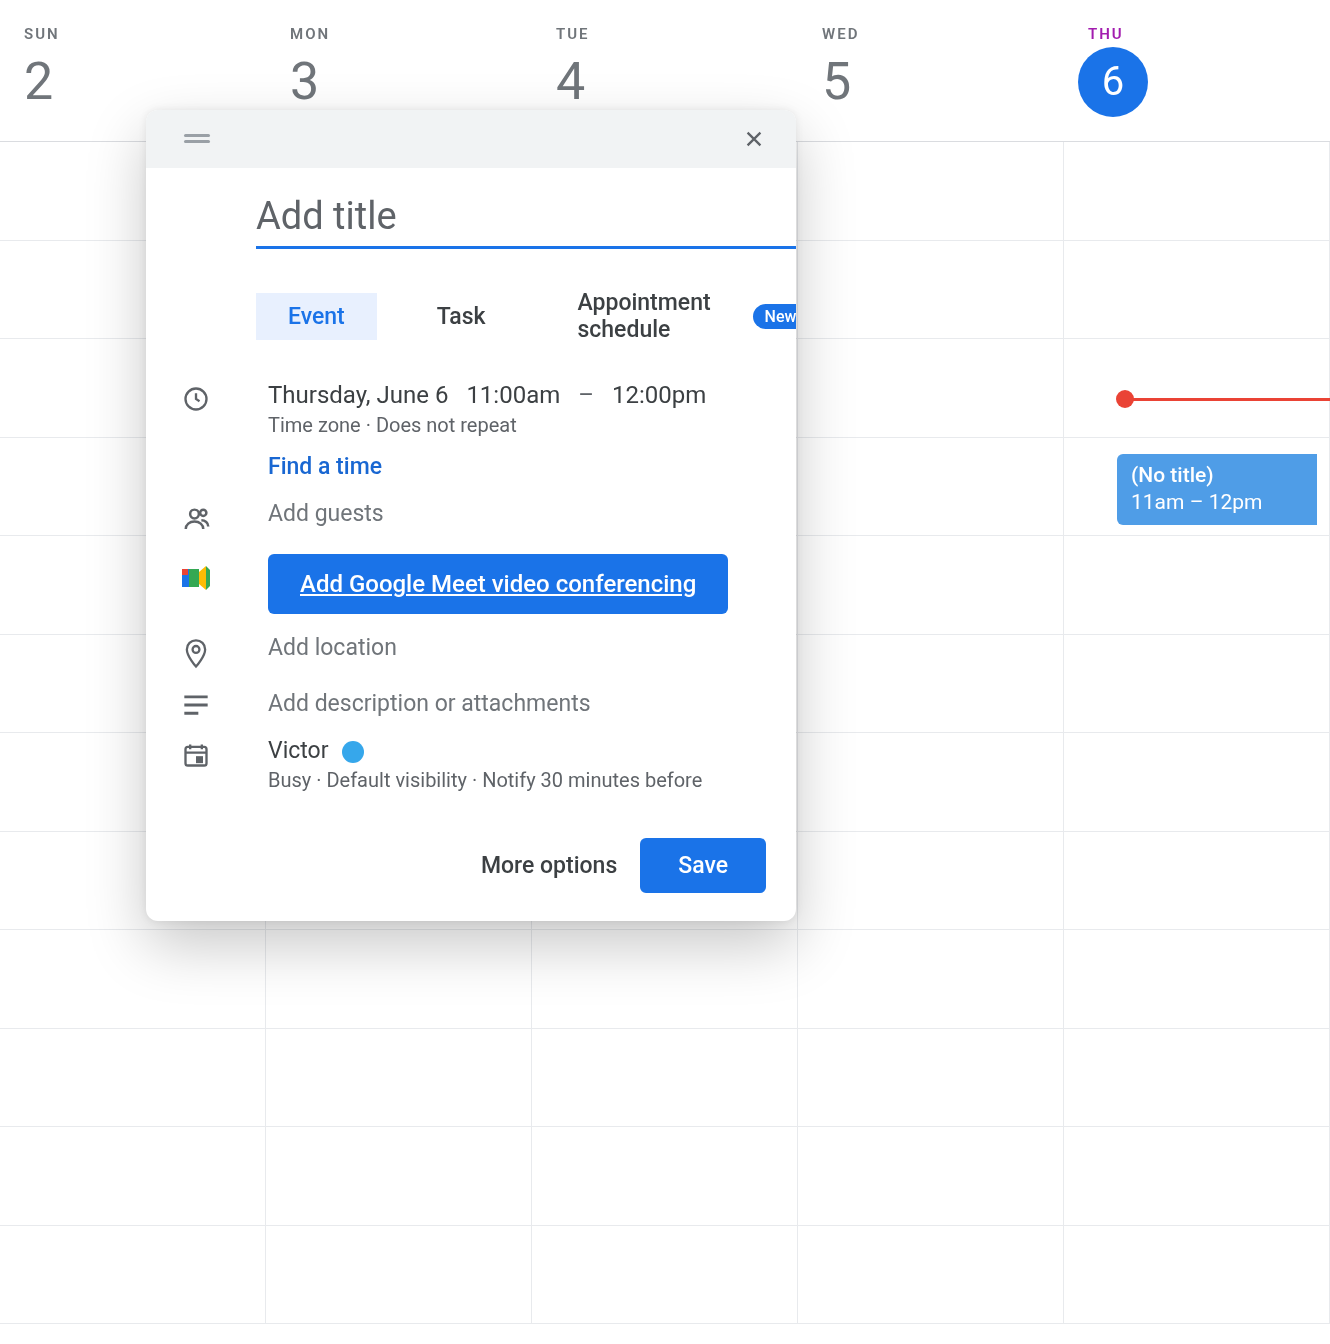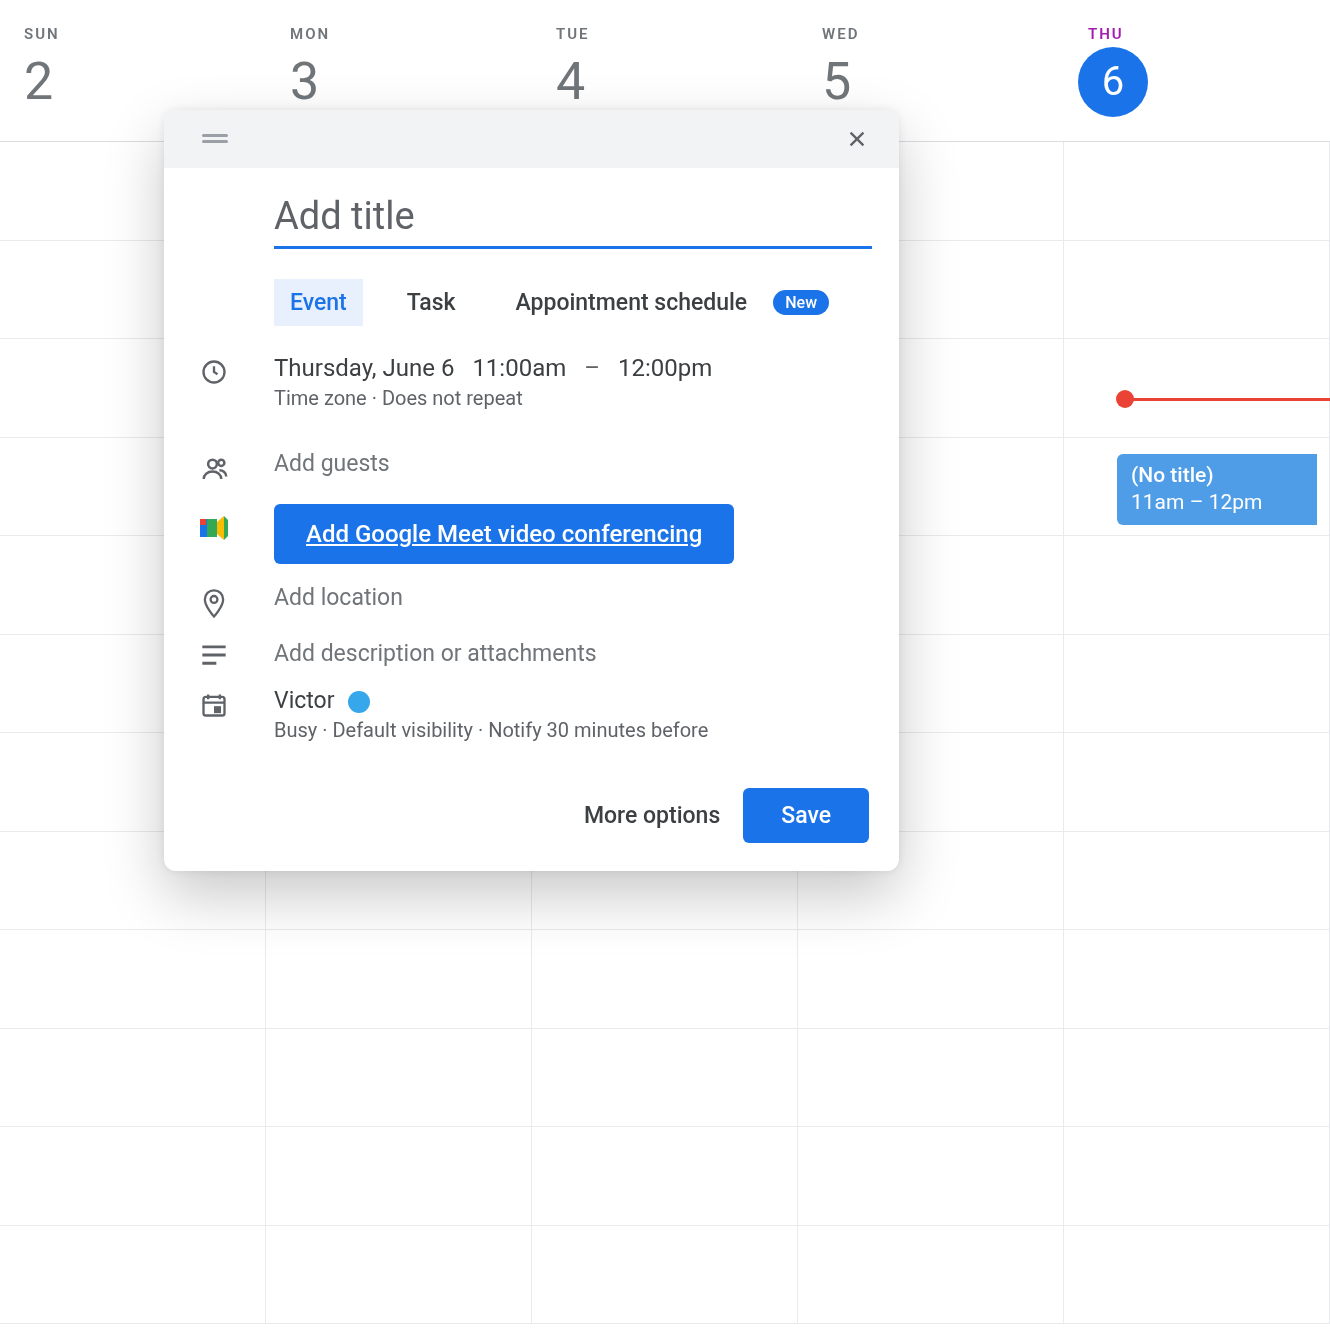--- a/index.html
+++ b/index.html
@@ -82,22 +82,22 @@
     font-size: 21px;
     line-height: 1.3;
     width: 200px;
   }
   .event-chip .ev-title { font-weight: 500; }
 
   
   .dialog {
     position: absolute;
     top: 110px;
-    left: 164px;
-    width: 735px;
+    left: 146px;
+    width: 650px;
     background: #fff;
     border-radius: 12px;
     box-shadow: 0 24px 60px rgba(0,0,0,0.22), 0 0 8px rgba(0,0,0,0.08);
     overflow: hidden;
   }
   .dialog-bar {
     height: 58px;
     background: #f1f3f4;
     display: flex;
     align-items: center;
@@ -128,39 +128,40 @@
   .type-tabs {
     margin: 30px 0 28px 80px;
     display: flex;
     align-items: center;
     gap: 28px;
   }
   .tab {
     font-size: 23px;
     font-weight: 500;
     color: #3c4043;
-    padding: 10px 16px;
+    padding: 10px 32px;
     border-radius: 0;
     cursor: pointer;
   }
   .tab.active { background: #e8f0fe; color: #1a73e8; }
   .badge-new {
     background: #1a73e8;
     color: #fff;
     font-size: 16px;
     font-weight: 500;
     padding: 3px 12px;
     border-radius: 14px;
     margin-left: -18px;
   }
 
   .row {
     display: flex;
     align-items: flex-start;
     margin-bottom: 20px;
+    gap: 12px;
   }
   .row .icon-slot {
     width: 80px;
     display: flex;
     justify-content: flex-start;
     padding-left: 6px;
     padding-top: 4px;
     color: #5f6368;
   }
   .row .content { flex: 1; font-size: 23px; color: #3c4043; }
@@ -367,20 +368,23 @@
           <span>Time zone</span>
           <span> · </span>
           <span>Does not repeat</span>
         </div>
       </div>
     </div>
 
     
     <div class="row" style="margin-top:-4px;">
       <div class="icon-slot"></div>
+      <div class="content">
+        <span class="link">Find a time</span>
+      </div>
     </div>
 
     
     <div class="row">
       <div class="icon-slot">
         <svg width="30" height="30" viewBox="0 0 24 24" fill="none" stroke="#5f6368" stroke-width="2">
             <circle cx="10" cy="8" r="3.5"></circle>
             <path d="M3 20c0-3.5 3-6 7-6s7 2.5 7 6"></path>
             <circle cx="17" cy="7" r="2.5"></circle>
             <path d="M15.5 13c3 0 5.5 2 5.5 5"></path>

